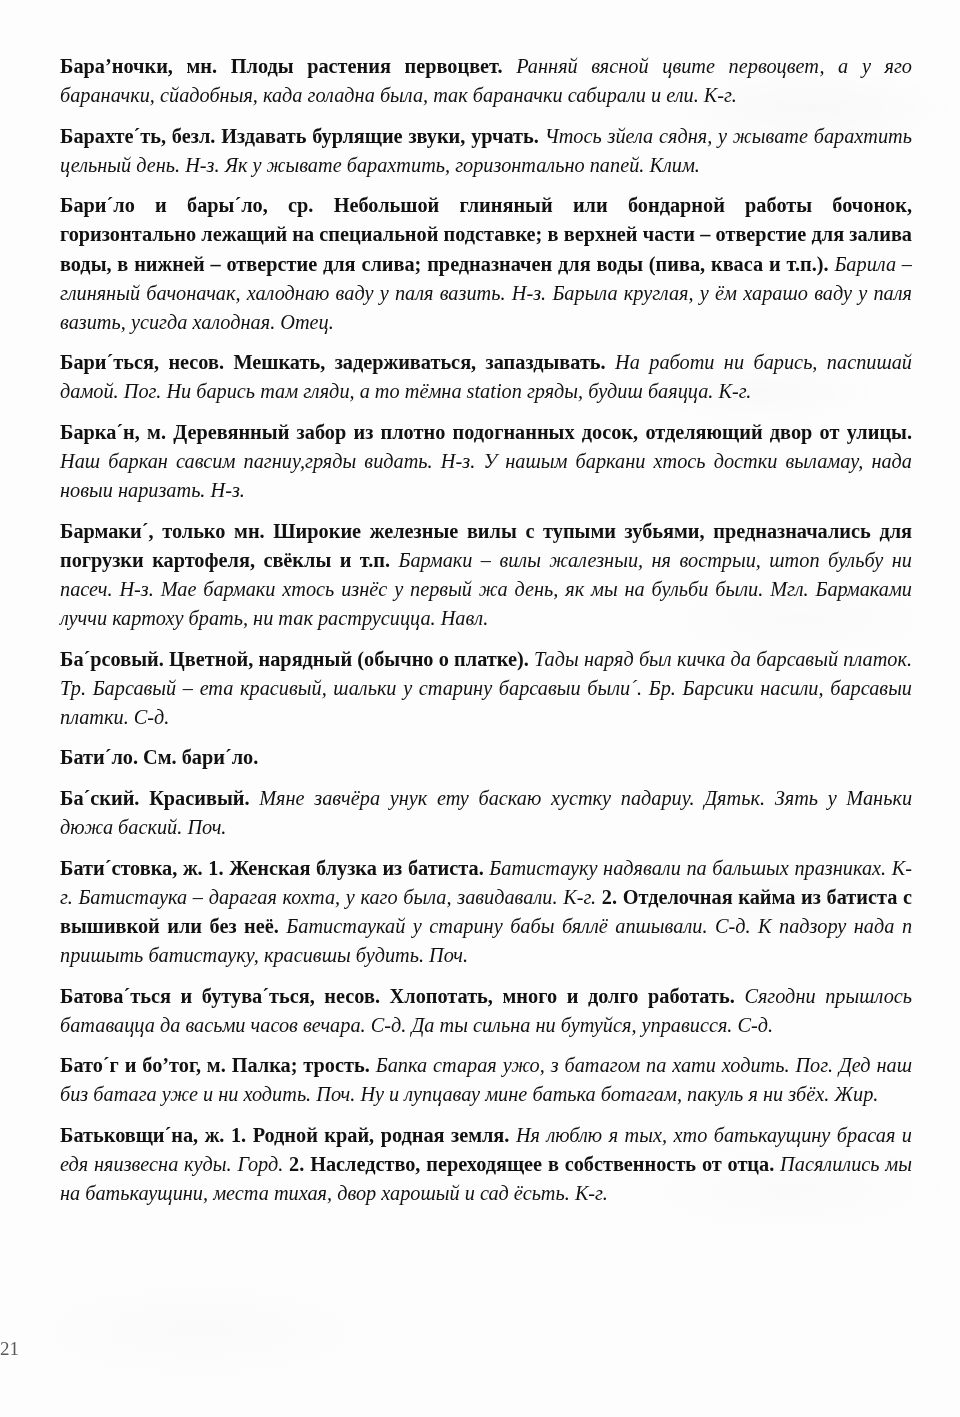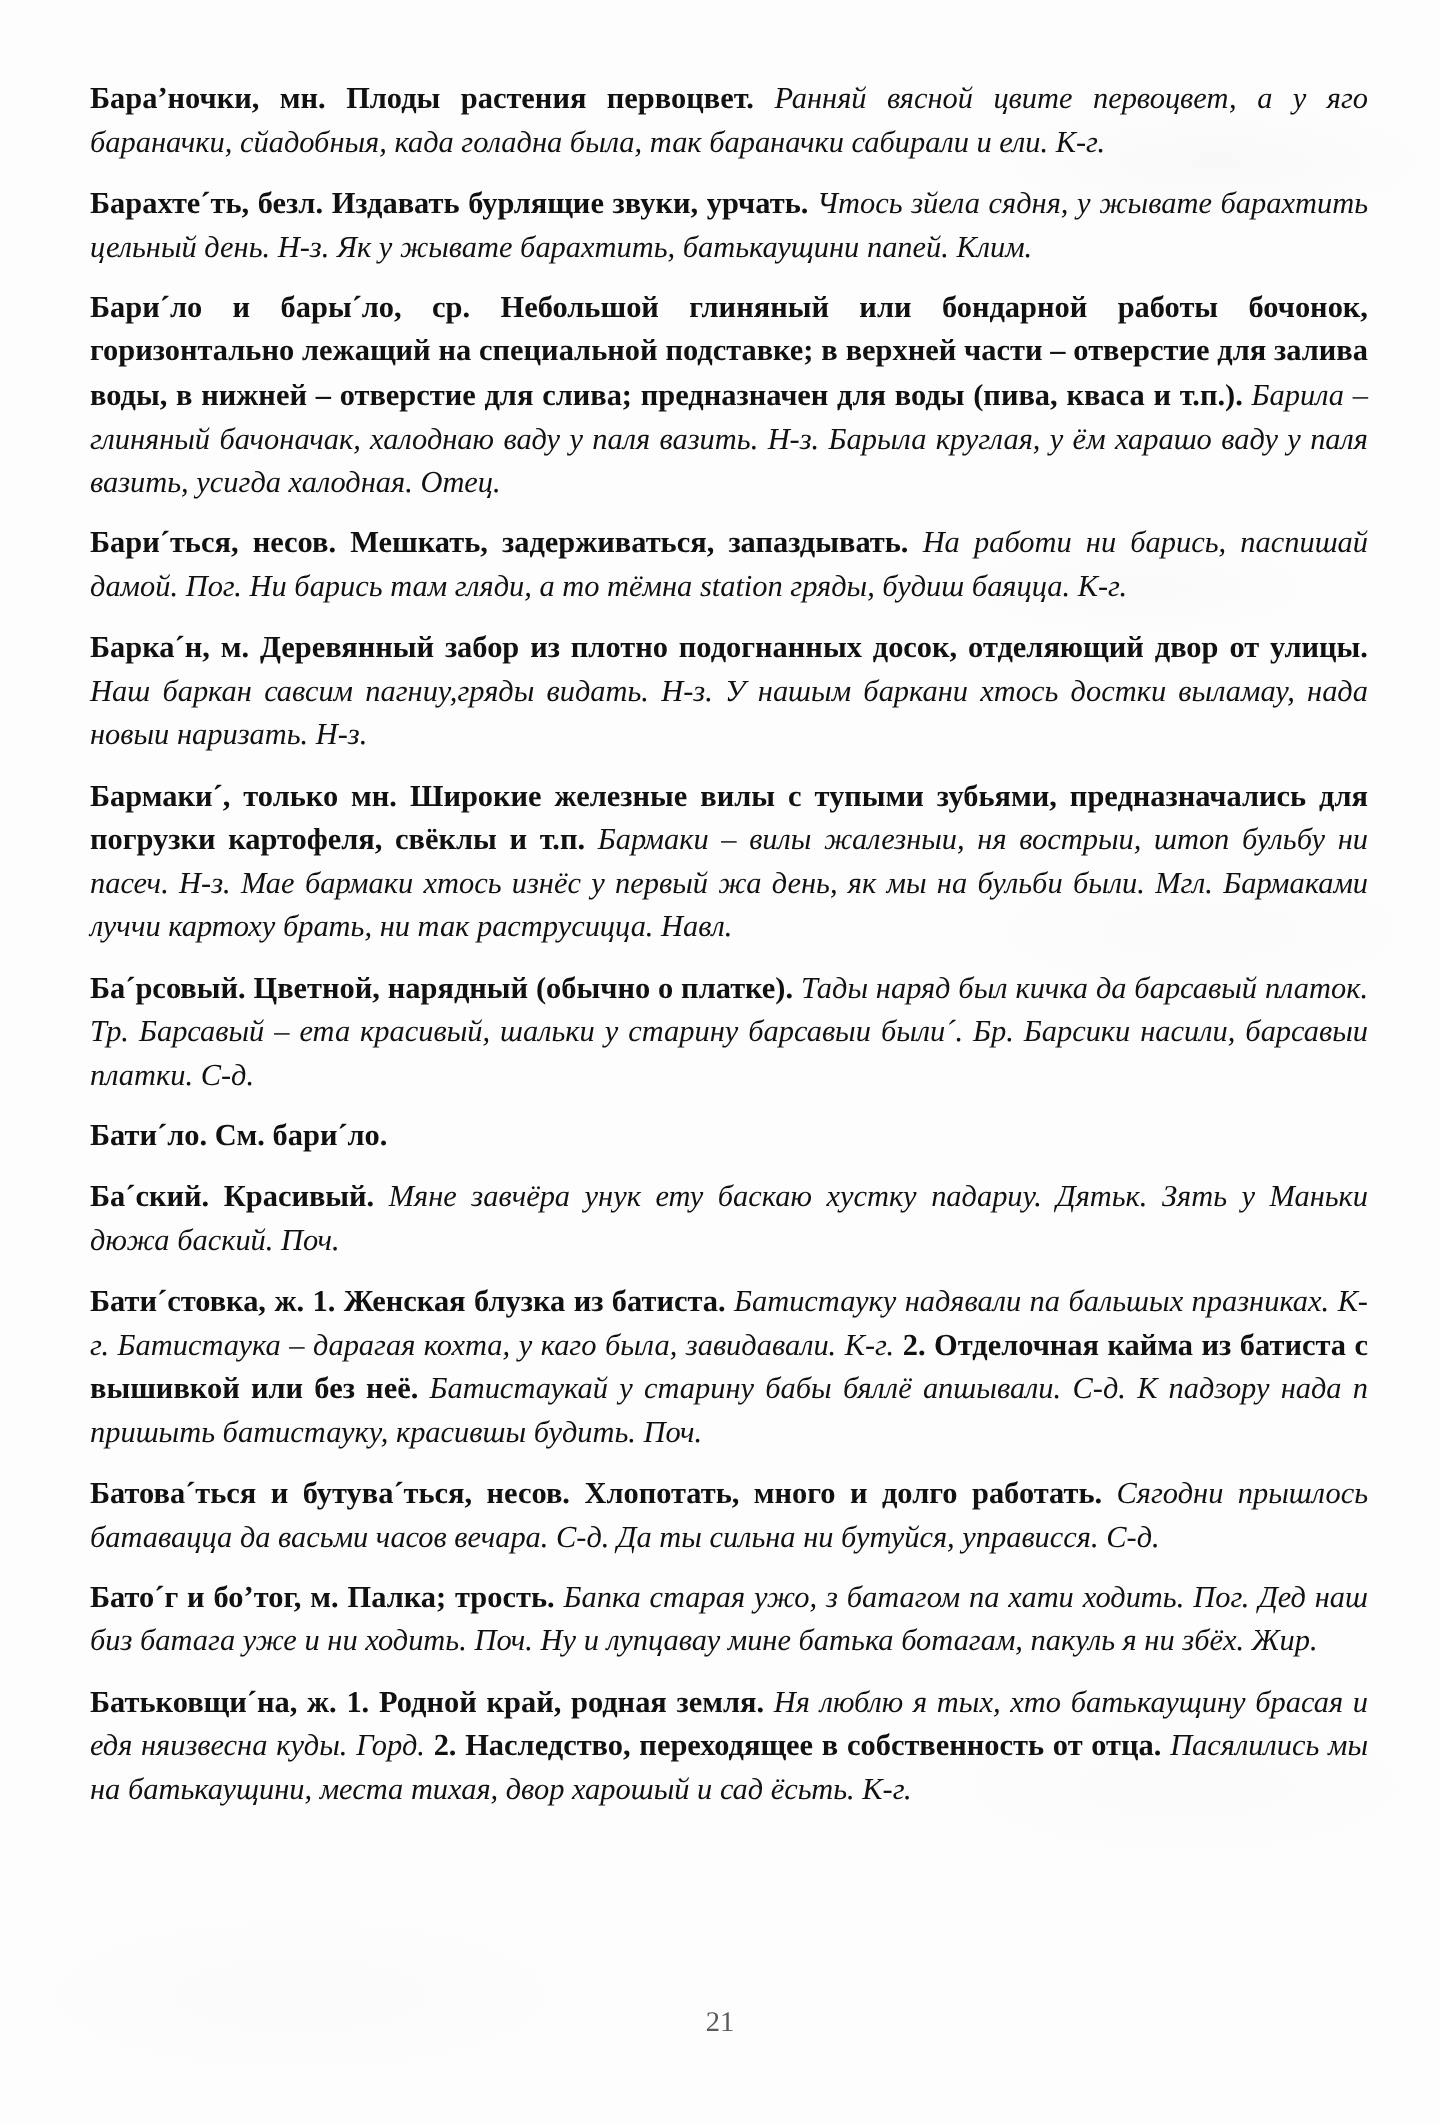--- a/index.html
+++ b/index.html
@@ -59,21 +59,20 @@
     font-style: italic;
   }
   .num {
     font-weight: bold;
   }
   .folio {
     position: absolute;
     left: 0;
     right: 0;
     top: 1338px;
-    text-align: center;
     font-size: 19px;
     color: #5a5a5a;
     font-family: "Liberation Serif", "DejaVu Serif", serif;
   }
 </style>
 </head>
 <body>
 
 <div class="page">
   <div class="scan-noise"></div>
@@ -85,21 +84,21 @@
       <span class="def">Плоды растения первоцвет.</span>
       <span class="ex">Ранняй вясной цвите первоцвет, а у яго бараначки, сйадобныя, када голадна была, так бараначки сабирали и ели.</span>
       <span class="src">К-г.</span>
     </p>
 
     <p class="entry">
       <span class="hw">Барахте´ть, безл.</span>
       <span class="def">Издавать бурлящие звуки, урчать.</span>
       <span class="ex">Чтось зйела сядня, у жывате барахтить цельный день.</span>
       <span class="src">Н-з.</span>
-      <span class="ex">Як у жывате барахтить, батькаущини папей.</span>
+      <span class="ex">Як у жывате барахтить, горизонтально папей.</span>
       <span class="src">Клим.</span>
     </p>
 
     <p class="entry">
       <span class="hw">Бари´ло и бары´ло, ср.</span>
       <span class="def">Небольшой глиняный или бондарной работы бочонок, горизонтально лежащий на специальной подставке; в верхней части – отверстие для залива воды, в нижней – отверстие для слива; предназначен для воды (пива, кваса и т.п.).</span>
       <span class="ex">Барила – глиняный бачоначак, халоднаю ваду у паля вазить.</span>
       <span class="src">Н-з.</span>
       <span class="ex">Барыла круглая, у ём харашо ваду у паля вазить, усигда халодная.</span>
       <span class="src">Отец.</span>

